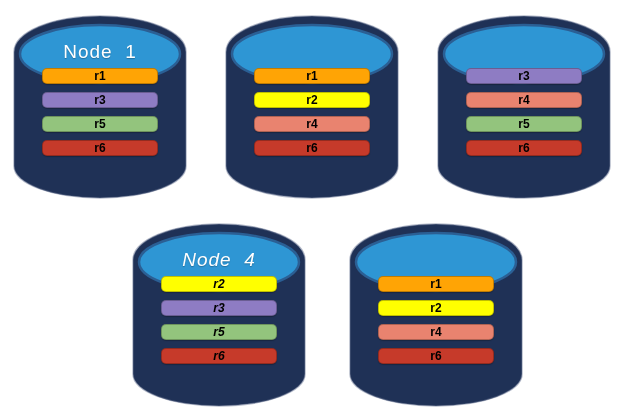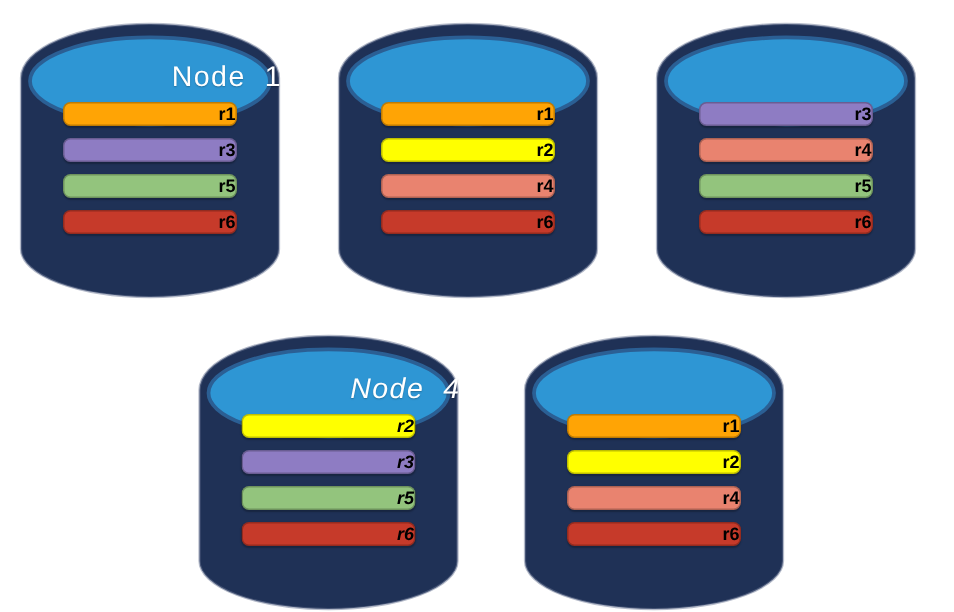--- a/index.html
+++ b/index.html
@@ -19,39 +19,39 @@
   .node svg.cyl {
     position: absolute;
     left: 0; top: 0;
     width: 176px; height: 192px;
     display: block;
   }
   .node-title {
     position: absolute;
     left: 0; top: 33px;
     width: 100%;
-    text-align: right;
+    text-align: center;
     color: #ffffff;
     font-size: 19px;
     letter-spacing: 1px;
     white-space: pre;
     text-shadow: 0 1px 1px rgba(0,0,0,0.25);
   }
   .bars {
     position: absolute;
     left: 30px; top: 60px;
     width: 116px;
   }
   .bar {
     height: 16px;
     margin-bottom: 8px;
     border-radius: 5px;
     border: 1px solid rgba(0,0,0,0.25);
     box-sizing: border-box;
-    text-align: right;
+    text-align: center;
     font-size: 12px;
     font-weight: bold;
     line-height: 14px;
     color: #000000;
     box-shadow: 0 1px 1px rgba(0,0,0,0.25);
   }
 </style>
 </head>
 <body>
 

